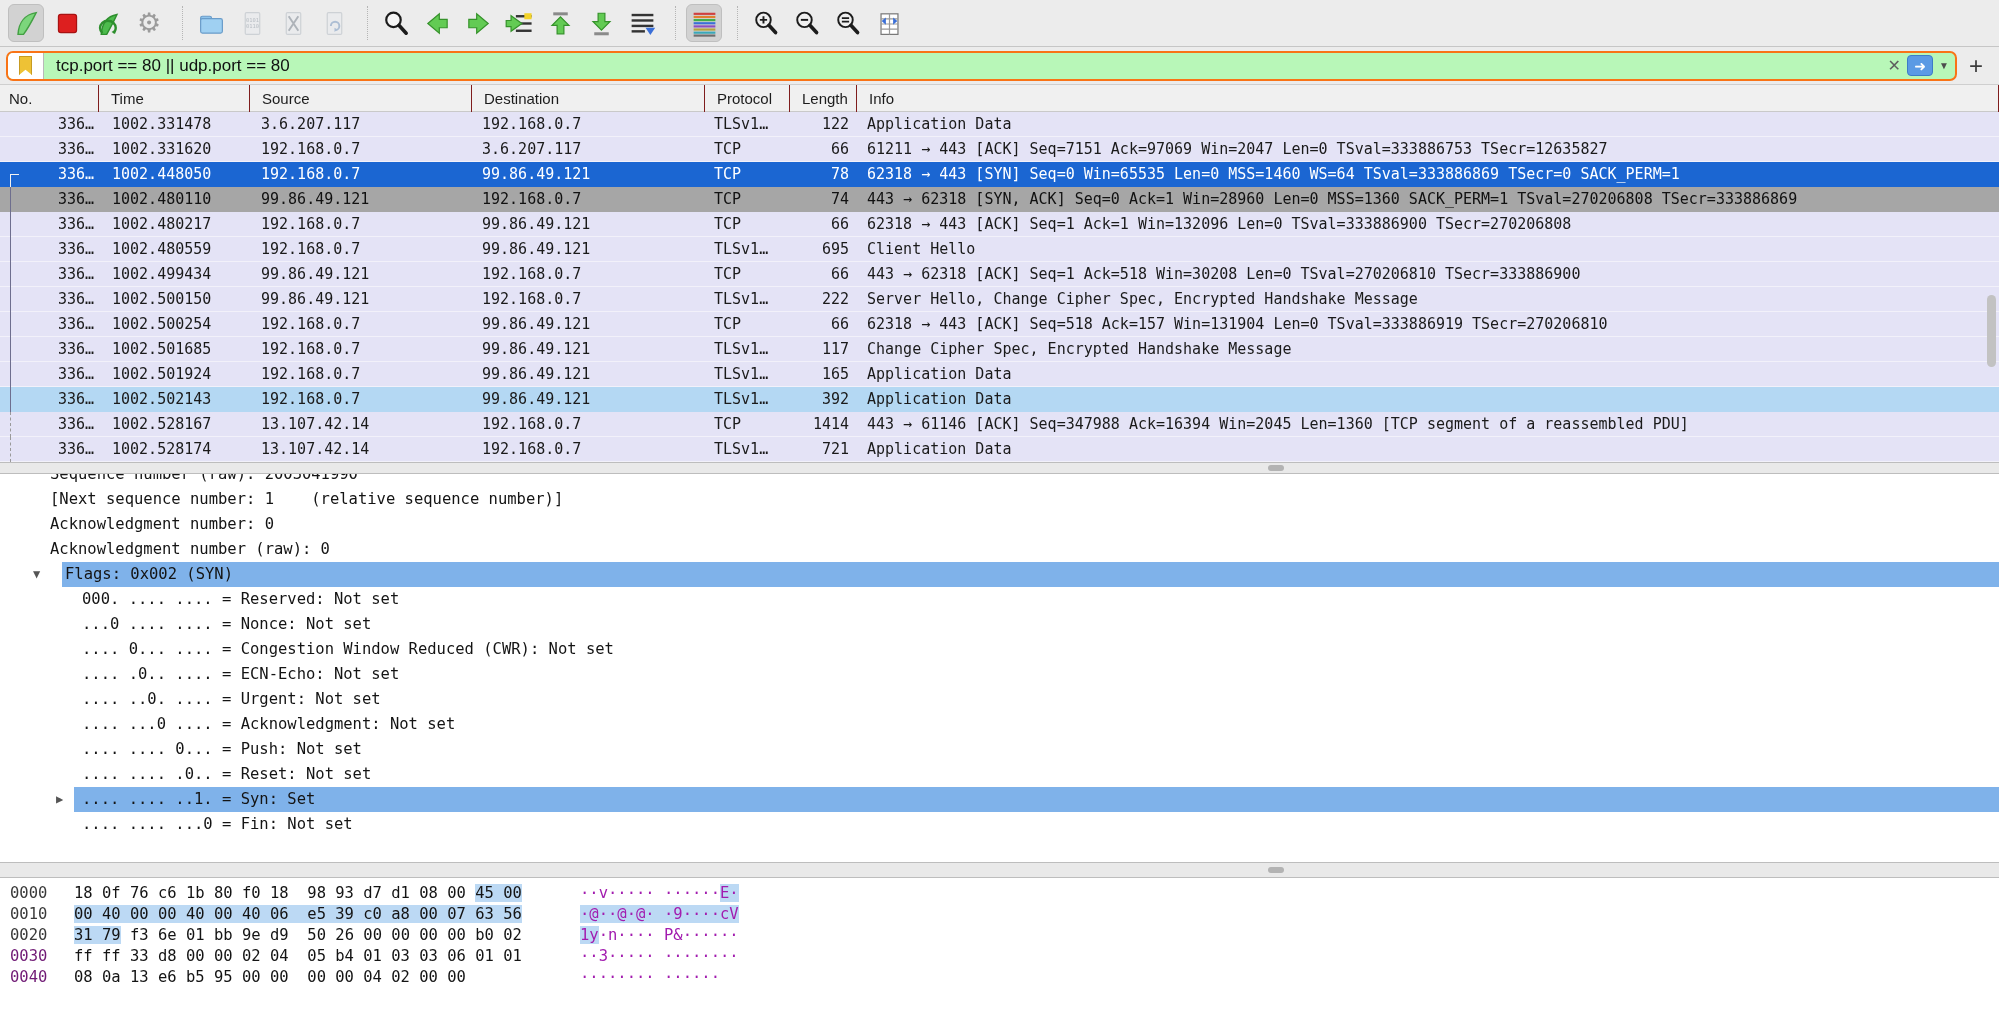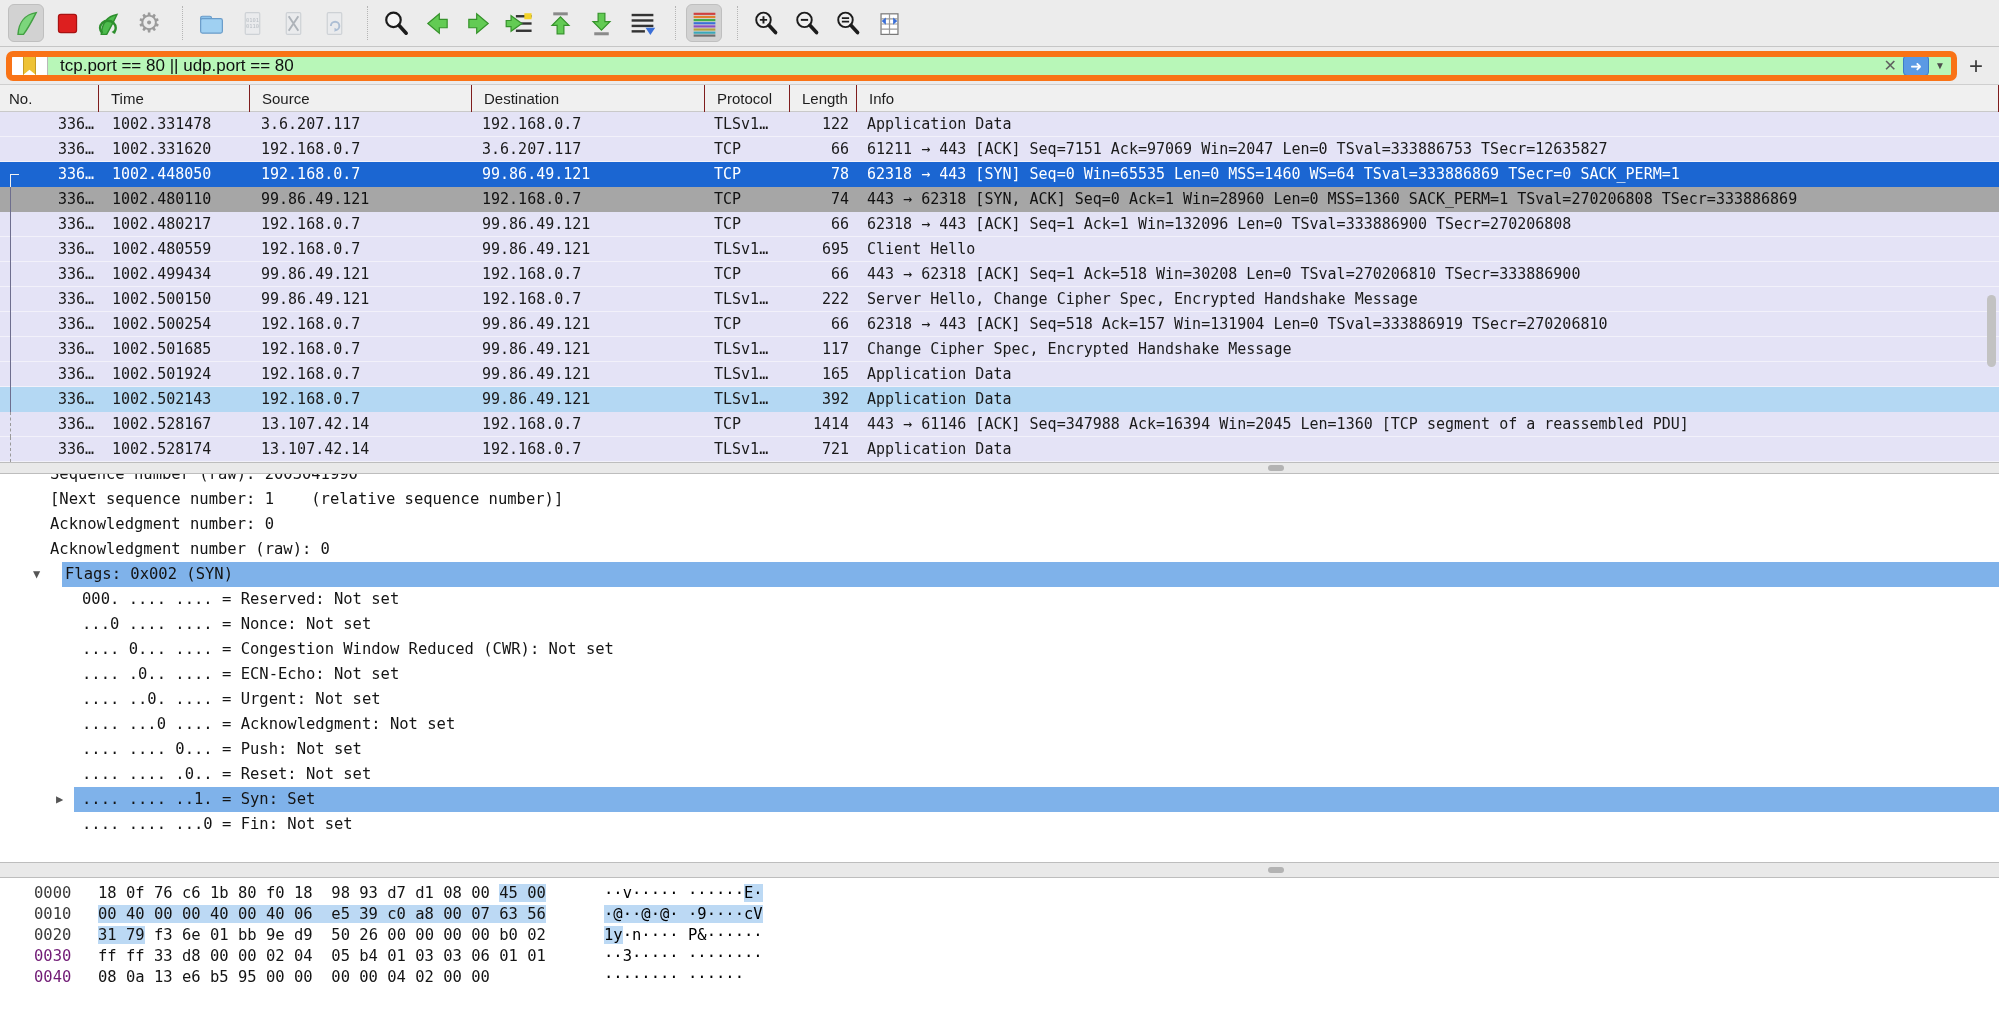--- a/index.html
+++ b/index.html
@@ -15,21 +15,21 @@
   .tbtn.pressed { background:#d2d2d2; border:1px solid #bfbfbf; }
   .tbtn svg { width:29px; height:29px; display:block; }
   .tbtn.dim { opacity:.55; }
   .tsep { width:1px; height:34px; border-left:1px dotted #b5b5b5; margin:0 10px; flex:0 0 auto; }
   .gear-glyph { font-size:27px; color:#9b9b9b; line-height:1; }
 
   
   .filter-row { height:38px; background:#ececec; display:flex; align-items:center;
                 padding:0 6px; border-bottom:1px solid #cfcfcf; }
   .filter-field { position:relative; height:30px; flex:0 0 1951px; background:#b8f7b8;
-                  border:6px solid #f97316; border-radius:7px; display:flex; align-items:center;
+                  border:2px solid #f97316; border-radius:7px; display:flex; align-items:center;
                   overflow:hidden; }
   .bookmark-btn { width:36px; height:28px; background:#fff; border-right:1px solid #b9b9b9;
                   border-radius:6px 0 0 6px; display:flex; align-items:center; justify-content:center; }
   .bookmark-shape { width:13px; height:19px; background:#eec235; border:1px solid #c79b22;
                     clip-path:polygon(0 0,100% 0,100% 100%,50% 72%,0 100%); }
   .filter-text { margin-left:12px; font-size:17px; color:#101010; white-space:pre; }
   .filter-clear { position:absolute; right:54px; font-size:16px; color:#5f5f5f; cursor:default; }
   .filter-apply { position:absolute; right:22px; width:26px; height:21px; background:#5b9ae4;
                   border:1px solid #3d7cc7; border-radius:4px; color:#fff; font-size:14px;
                   display:flex; align-items:center; justify-content:center; }
@@ -82,25 +82,25 @@
   .ind-b .txt { padding-left:82px; }
   .dline .marker { position:absolute; top:0; font-size:12px; color:#555; }
   .flags-line .marker { left:33px; }
   .flags-line .txt { margin-left:62px; padding-left:3px; background:#7fb2ea; }
   .syn-line .marker { left:56px; }
   .syn-line .txt { margin-left:74px; padding-left:8px; background:#7fb2ea; }
 
   
   .hexpane { height:140px; background:#fff; padding-top:5px;
              font-family:"DejaVu Sans Mono", monospace; font-size:15.5px; }
-  .hrow { height:21px; line-height:21px; display:flex; white-space:pre;margin-left:24px; }
+  .hrow { height:21px; line-height:21px; display:flex; white-space:pre; }
   .h-off { width:64px; margin-left:10px; color:#3a3a3a; flex:0 0 auto; }
   .hrow.dimoff .h-off { color:#701a75; }
   .h-hex { width:470px; color:#141414; flex:0 0 auto; }
-  .h-asc { margin-left:36px; color:#000000; }
+  .h-asc { margin-left:36px; color:#a21caf; }
   .hl { background:#bcd9f4; }
 </style>
 </head>
 <body>
 
 <div class="window">
 
   <div class="toolbar">
     <span class="tbtn pressed">
       <svg viewBox="0 0 24 24">

